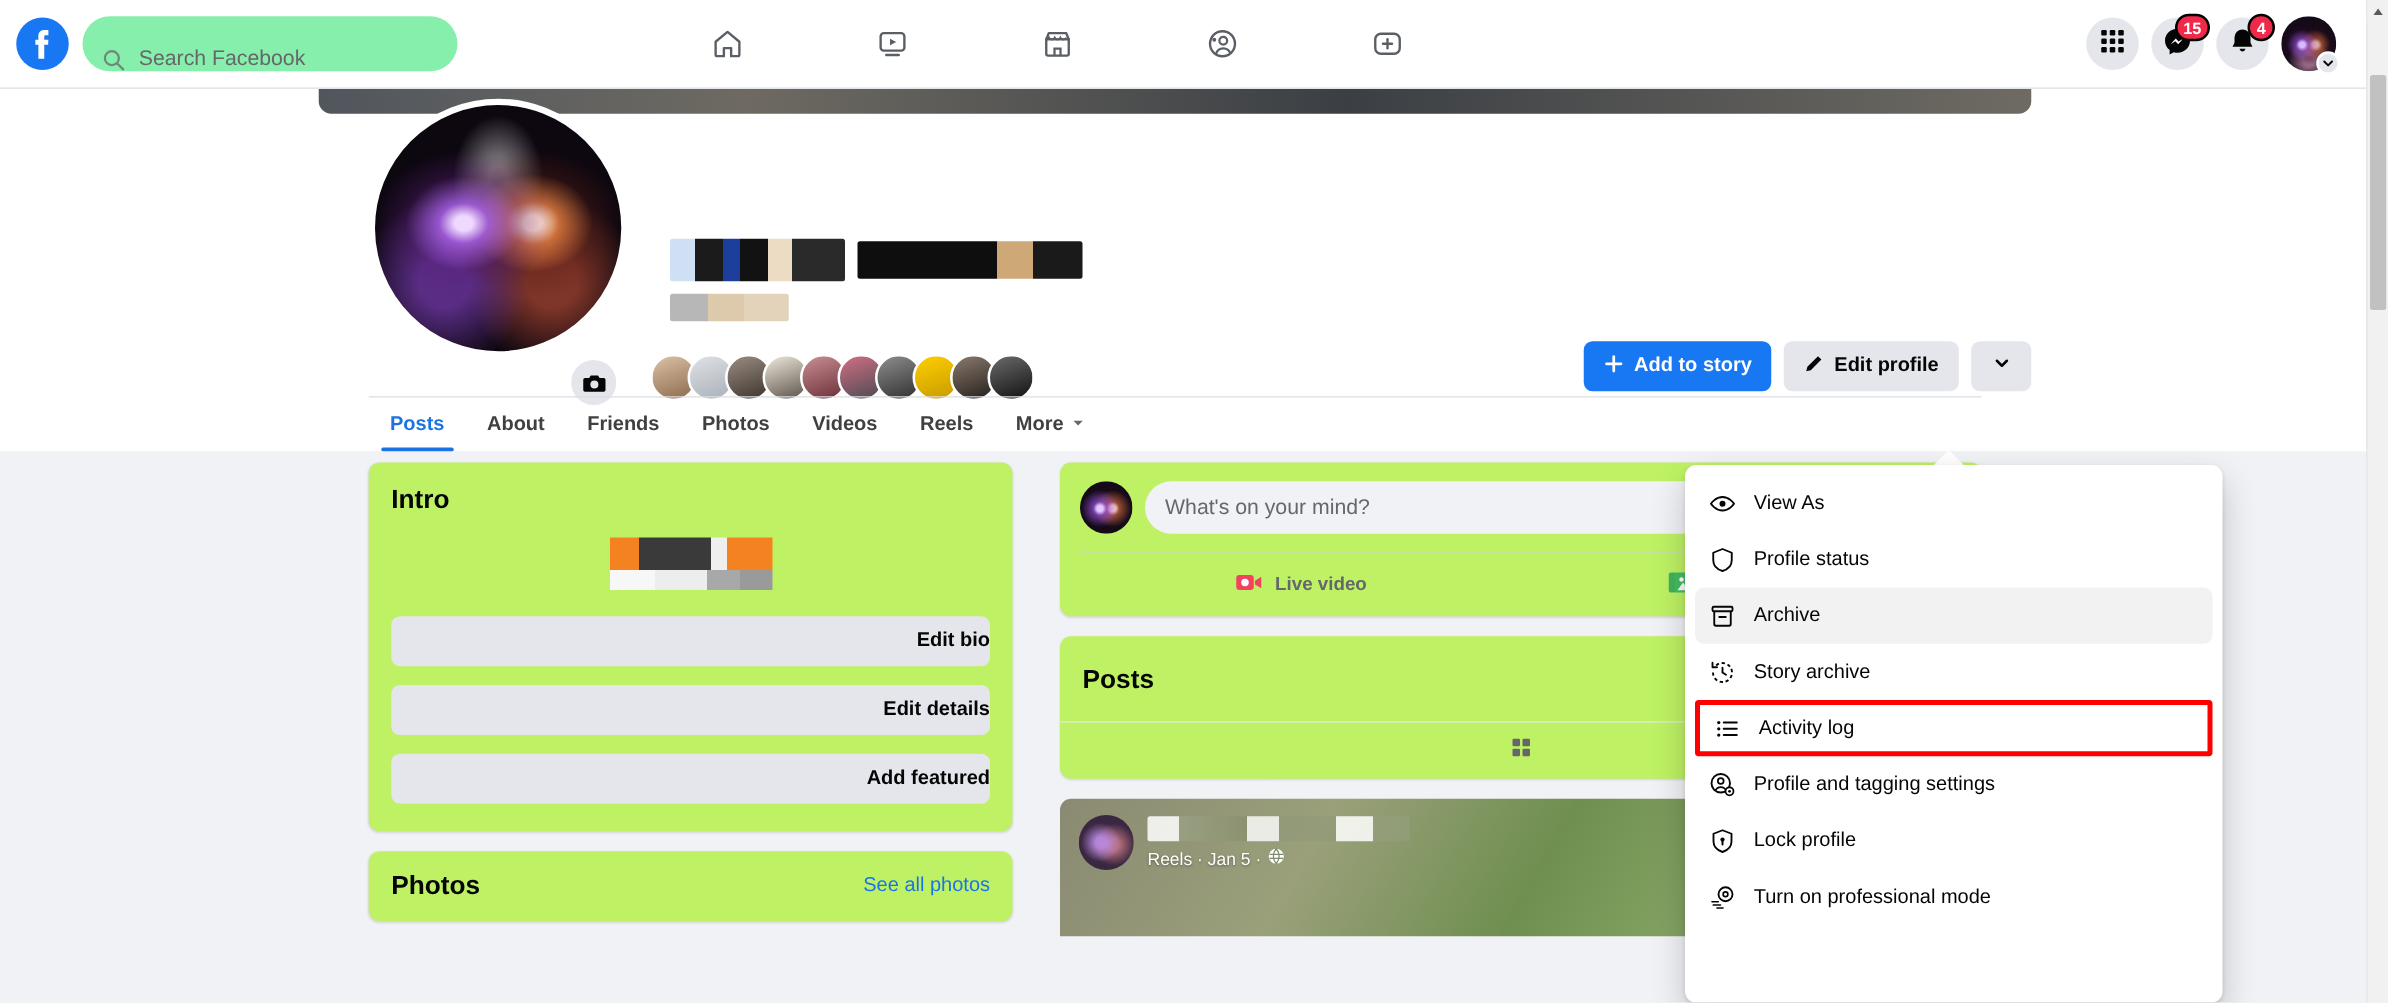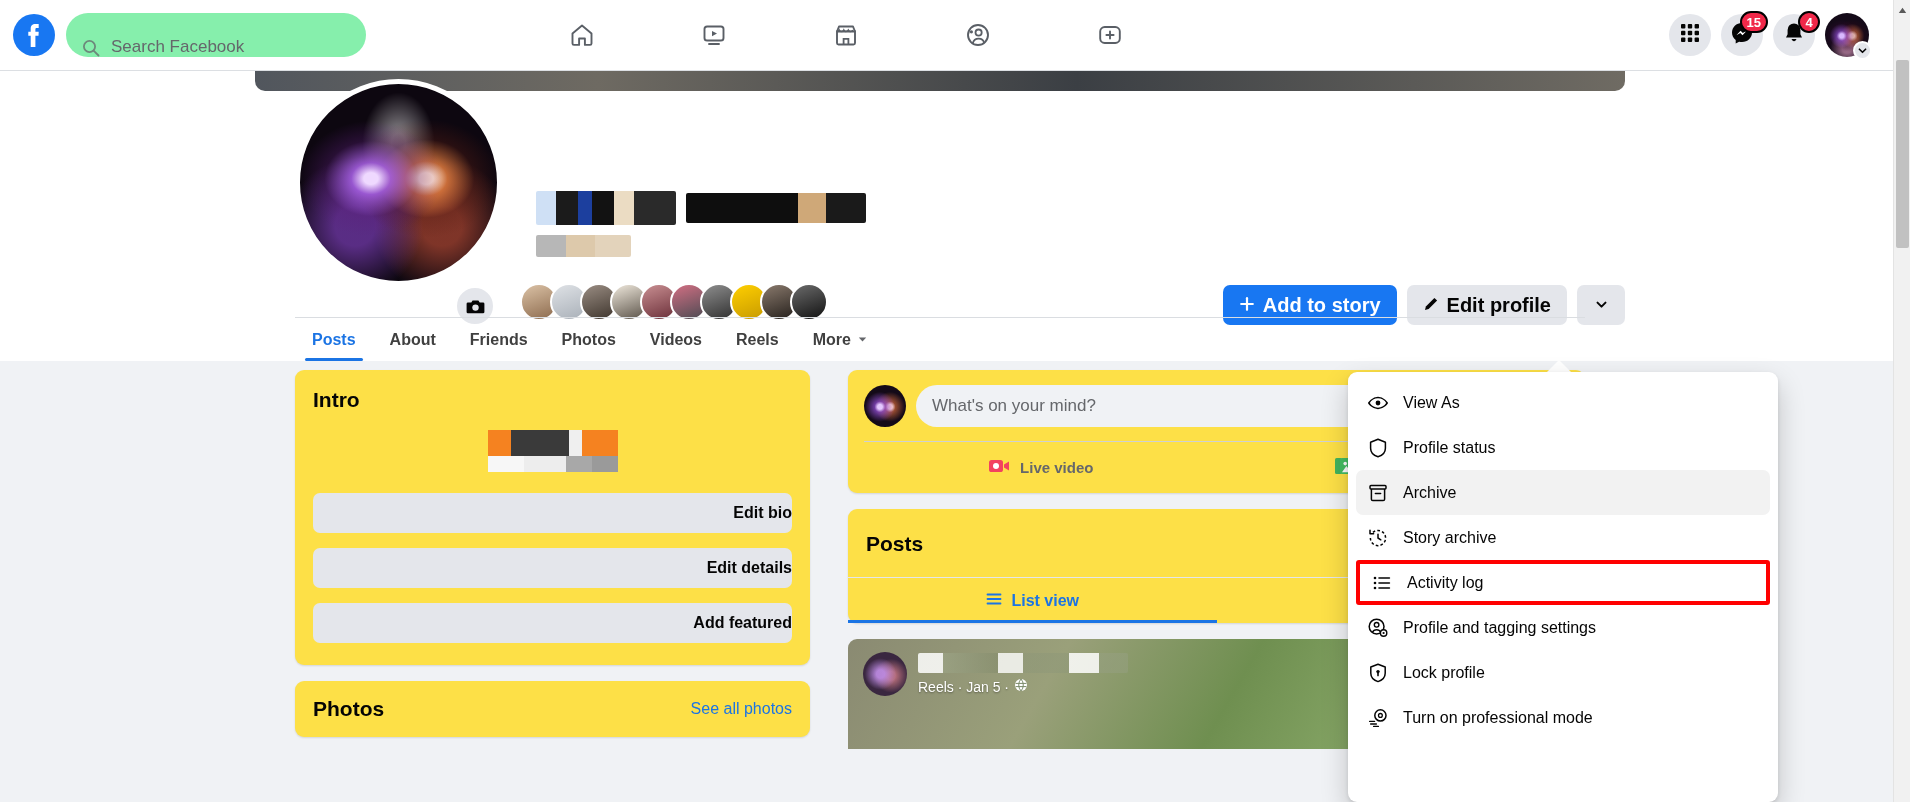--- a/index.html
+++ b/index.html
@@ -158,22 +158,22 @@
     margin-right: -8px; border: 2px solid #fff;
   }
 
   .header-actions {
     position: absolute; right: 268px; top: 202px;
     display: flex; align-items: center; gap: 10px;
   }
   .btn {
     height: 40px; border-radius: 7px; border: 0;
     display: flex; align-items: center; justify-content: center;
-    gap: 8px; font-size: 20px; font-weight: bold; cursor: pointer;
-    font-family: "Liberation Sans", sans-serif; padding: 0 16px; margin-top: 12px;
+    gap: 8px; font-size: 16px; font-weight: bold; cursor: pointer;
+    font-family: "Liberation Sans", sans-serif; padding: 0 16px;
   }
   .btn-primary { background: #1877f2; color: #fff; }
   .btn-grey { background: #e4e6eb; color: #050505; }
   .btn-icon-only { width: 48px; padding: 0; }
 
   .tabs-bar {
     position: absolute; left: 295px; top: 246px;
     width: 1290px; height: 44px;
     border-top: 1px solid #dadde1;
     display: flex; align-items: flex-end;
@@ -202,21 +202,21 @@
     border-right: 13px solid transparent;
     border-bottom: 13px solid #fff;
     z-index: 31;
   }
 
   
   .content {
     position: absolute; top: 370px; left: 0;
     width: 1893px; height: 432px;
   }
-  .card { background: #fde047; border-radius: 9px; box-shadow: 0 1px 2px rgba(0,0,0,.12); }
+  .card { background: #bef264; border-radius: 9px; box-shadow: 0 1px 2px rgba(0,0,0,.12); }
 
   .col-left { position: absolute; left: 295px; top: 0; width: 515px; }
   .intro-card { padding: 18px 18px 22px; }
   .card-title { font-size: 21px; font-weight: bold; color: #050505; }
   .bio-redact {
     margin: 18px auto 6px; width: 130px; height: 42px;
     background:
       linear-gradient(90deg,#f58220 0 18%,#3a3a3a 18% 62%,#efefef 62% 72%,#f58220 72% 100%) top/100% 26px no-repeat,
       linear-gradient(90deg,#f7f7f7 0 28%,#ededed 28% 60%,#a8a8a8 60% 80%,#9a9a9a 80% 100%) bottom/100% 16px no-repeat;
   }
@@ -592,32 +592,20 @@
                 <line x1="2" y1="5" x2="16" y2="5" stroke="#050505" stroke-width="1.6"></line>
                 <line x1="2" y1="13" x2="16" y2="13" stroke="#050505" stroke-width="1.6"></line>
                 <circle cx="11" cy="5" r="2.2" fill="#fff" stroke="#050505" stroke-width="1.6"></circle>
                 <circle cx="6" cy="13" r="2.2" fill="#fff" stroke="#050505" stroke-width="1.6"></circle>
               </svg>
           </span>
           <span>Filters</span>
         </button>
       </div>
       <div class="view-tabs">
-        <div class="view-tab active">
-          <span>
-            <svg width="18" height="18" viewBox="0 0 18 18">
-                <g stroke="#1b74e4" stroke-width="1.8" stroke-linecap="round">
-                  <line x1="2.5" y1="4.5" x2="15.5" y2="4.5"></line>
-                  <line x1="2.5" y1="9" x2="15.5" y2="9"></line>
-                  <line x1="2.5" y1="13.5" x2="15.5" y2="13.5"></line>
-                </g>
-              </svg>
-          </span>
-          <span>List view</span>
-        </div>
         <div class="view-tab">
           <span>
             <svg width="18" height="18" viewBox="0 0 18 18">
                 <g fill="#65676b">
                   <rect x="2" y="2" width="6" height="6" rx="1"></rect>
                   <rect x="10" y="2" width="6" height="6" rx="1"></rect>
                   <rect x="2" y="10" width="6" height="6" rx="1"></rect>
                   <rect x="10" y="10" width="6" height="6" rx="1"></rect>
                 </g>
               </svg>

